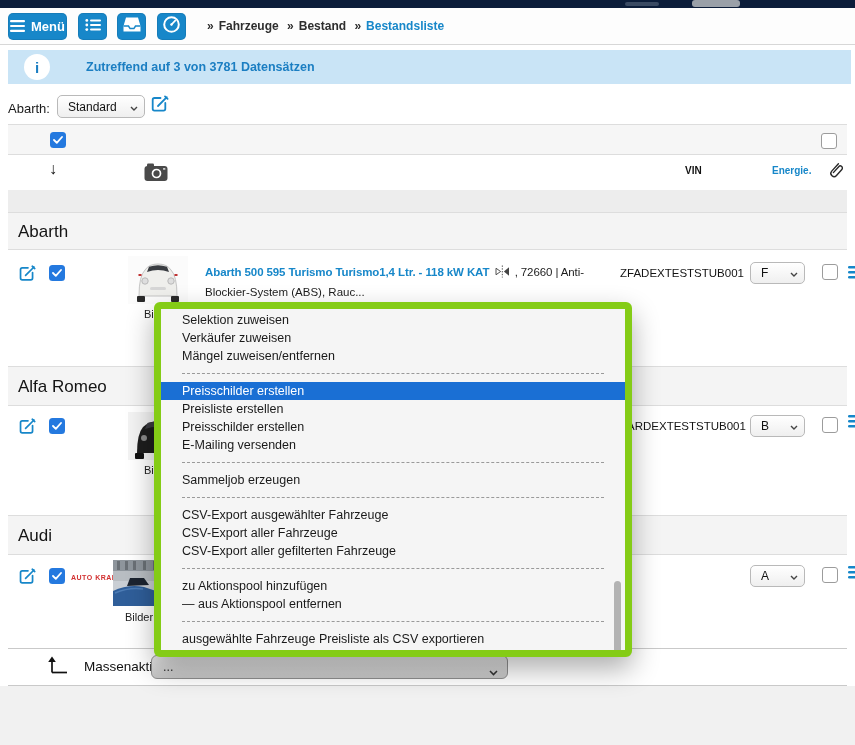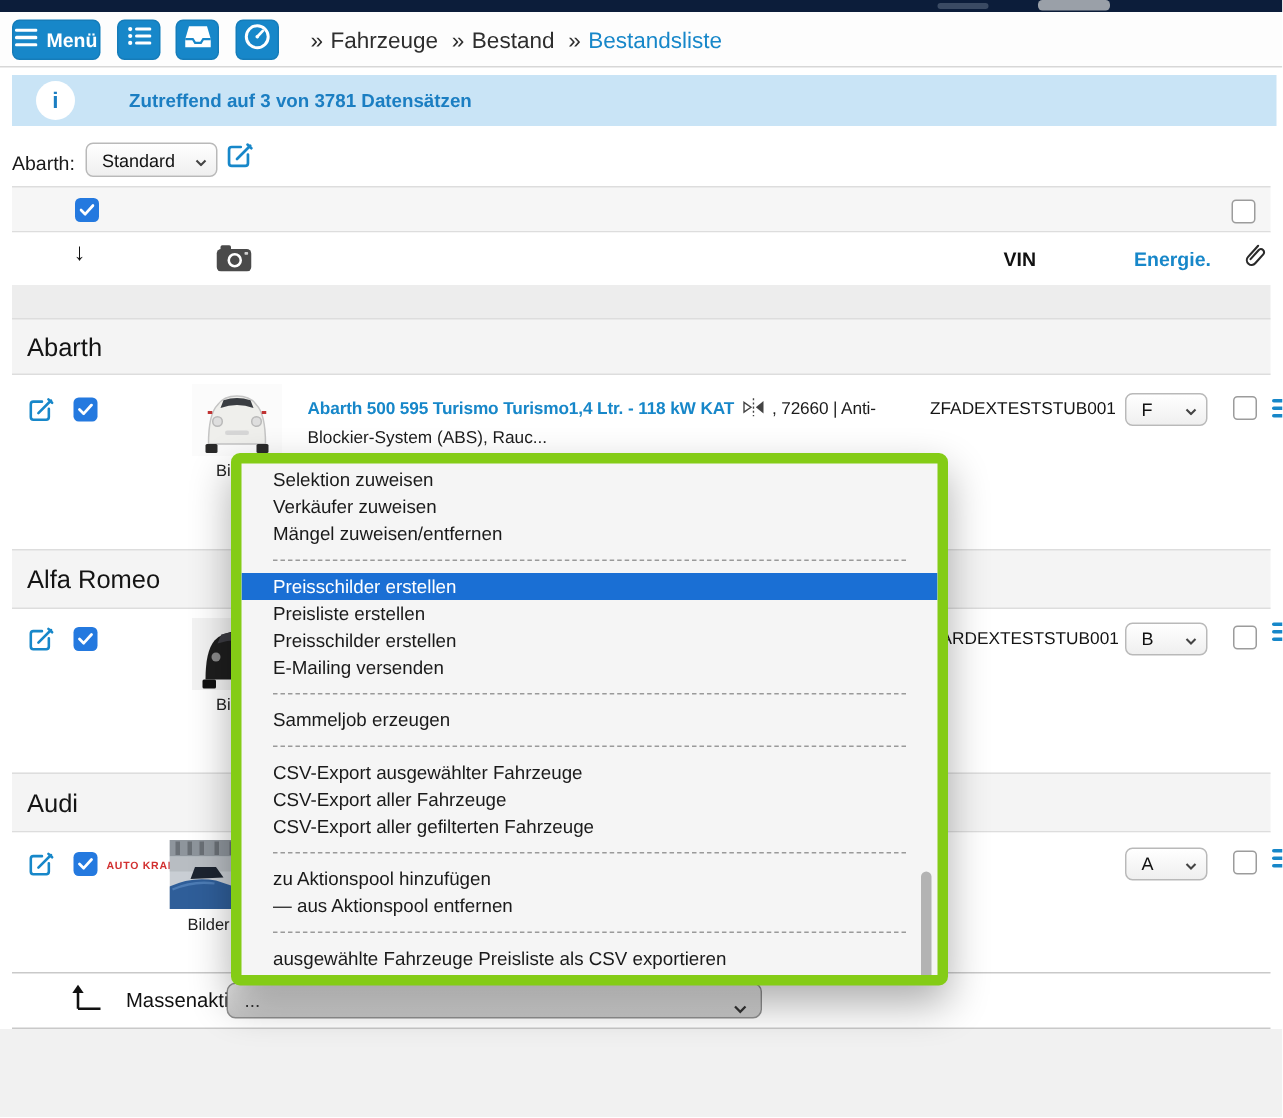--- a/index.html
+++ b/index.html
@@ -6,21 +6,21 @@
   .screen{position:relative;width:855px;height:745px;overflow:hidden;background:#fff;
           font-family:"Liberation Sans","DejaVu Sans",sans-serif;color:#1a1a1a;}
   .abs{position:absolute;}
   
   .topbar{left:0;top:0;width:855px;height:8px;background:#0c1d3a;}
   .chrome-frag{position:absolute;border-radius:3px;}
   
   .toolbar{left:0;top:8px;width:855px;height:36px;background:#fdfdfd;border-bottom:1px solid #d7d7d7;}
   .blue-btn{position:absolute;background:#1787c9;border-radius:5px;display:flex;align-items:center;justify-content:center;gap:6px;box-shadow:inset 0 0 0 1px rgba(0,0,0,.08);}
   .blue-btn .lbl{color:#fff;font-weight:bold;font-size:13px;}
-  .crumb{position:absolute;font-size:15px;font-weight:normal;color:#2e2e2e;white-space:nowrap;}
+  .crumb{position:absolute;font-size:12px;font-weight:bold;color:#2e2e2e;white-space:nowrap;}
   .crumb .cur{color:#1787c9;}
   .crumb .sep{margin:0 5px;}
   
   .infobar{left:8px;top:50px;width:843px;height:34px;background:#c9e4f6;}
   .info-circle{position:absolute;left:16px;top:4px;width:26px;height:26px;border-radius:50%;background:#fff;
                display:flex;align-items:center;justify-content:center;color:#1b7ec2;font-weight:bold;font-size:15px;}
   .info-text{position:absolute;left:78px;top:10px;font-size:12.5px;font-weight:bold;color:#1b7ec2;}
   
   .mac-select{position:absolute;border:1px solid #b9b9b9;border-radius:5px;background:linear-gradient(#ffffff,#efefef);
               font-size:12px;color:#111;display:flex;align-items:center;box-sizing:border-box;padding:0 18px 0 10px;}
@@ -29,21 +29,21 @@
               font-size:12.5px;color:#333;display:flex;align-items:center;box-sizing:border-box;padding:0 24px 0 11px;}
   
   .band{left:8px;width:839px;background:#f4f4f4;border-top:1px solid #ddd;border-bottom:1px solid #ddd;box-sizing:border-box;}
   .gapband{left:8px;width:839px;background:#ededed;box-sizing:border-box;}
   .brand{position:absolute;left:10px;font-size:17px;color:#141414;}
   .whiterow{left:8px;width:839px;background:#fff;}
   
   .cb{position:absolute;width:16px;height:16px;border-radius:3.5px;background:#2479df;display:flex;align-items:center;justify-content:center;}
   .cb-un{position:absolute;width:14px;height:14px;border-radius:3px;border:1.5px solid #9c9c9c;background:#fff;}
   
-  .colhead{position:absolute;font-size:13px;font-weight:bold;color:#111;}
+  .colhead{position:absolute;font-size:10px;font-weight:bold;color:#111;margin-left:16px;}
   .colhead.blue{color:#1787c9;}
   .sort-glyph{position:absolute;font-size:16px;color:#111;}
   
   .vtitle{position:absolute;font-size:11.5px;white-space:nowrap;letter-spacing:-0.1px;}
   .vtitle .link{color:#1787c9;font-weight:bold;}
   .vtitle .plain{color:#1c1c1c;margin-top:44px;}
   .vdesc{position:absolute;font-size:11.5px;color:#1c1c1c;white-space:nowrap;}
   .vin{position:absolute;font-size:11.5px;color:#141414;white-space:nowrap;}
   .caption{position:absolute;font-size:11px;color:#222;text-align:center;}
   .dealer{position:absolute;font-size:7px;font-weight:bold;color:#d23030;letter-spacing:.5px;white-space:nowrap;}

